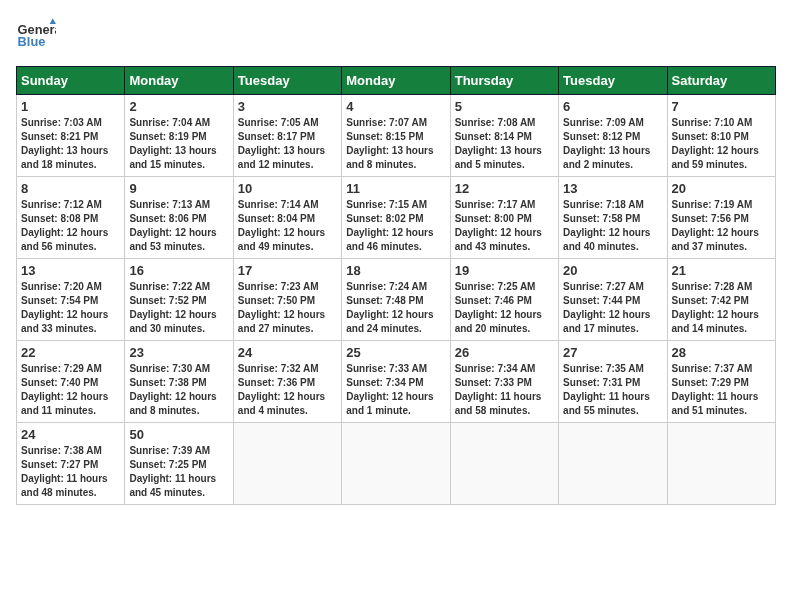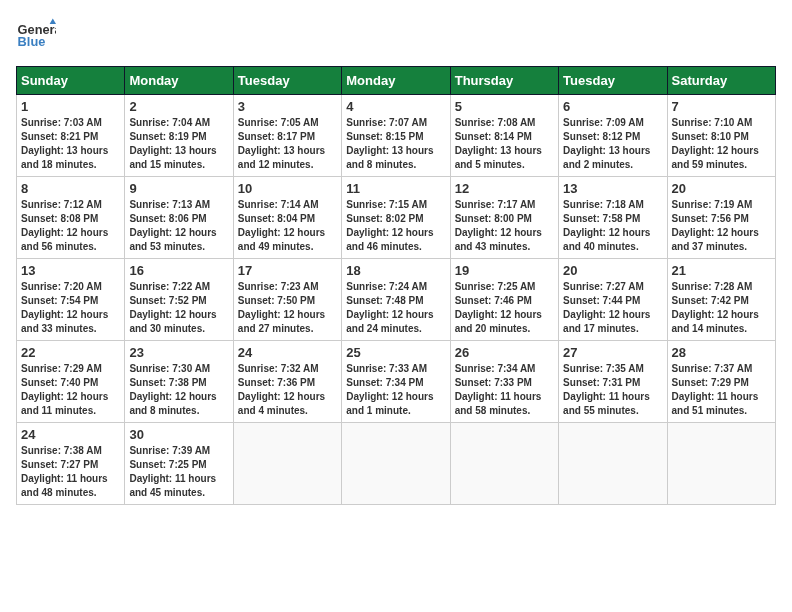--- a/index.html
+++ b/index.html
@@ -223,21 +223,21 @@
           <div class="day-number">28</div>
           <div class="day-info">Sunrise: 7:37 AM<br>Sunset: 7:29 PM<br>Daylight: 11 hours and 51 minutes.</div>
         </td>
       </tr>
       <tr>
         <td>
           <div class="day-number">24</div>
           <div class="day-info">Sunrise: 7:38 AM<br>Sunset: 7:27 PM<br>Daylight: 11 hours and 48 minutes.</div>
         </td>
         <td>
-          <div class="day-number">30</div>
+          <div class="day-number">50</div>
           <div class="day-info">Sunrise: 7:39 AM<br>Sunset: 7:25 PM<br>Daylight: 11 hours and 45 minutes.</div>
         </td>
         <td class="empty"></td>
         <td class="empty"></td>
         <td class="empty"></td>
         <td class="empty"></td>
         <td class="empty"></td>
       </tr>
     </tbody>
 </table>

